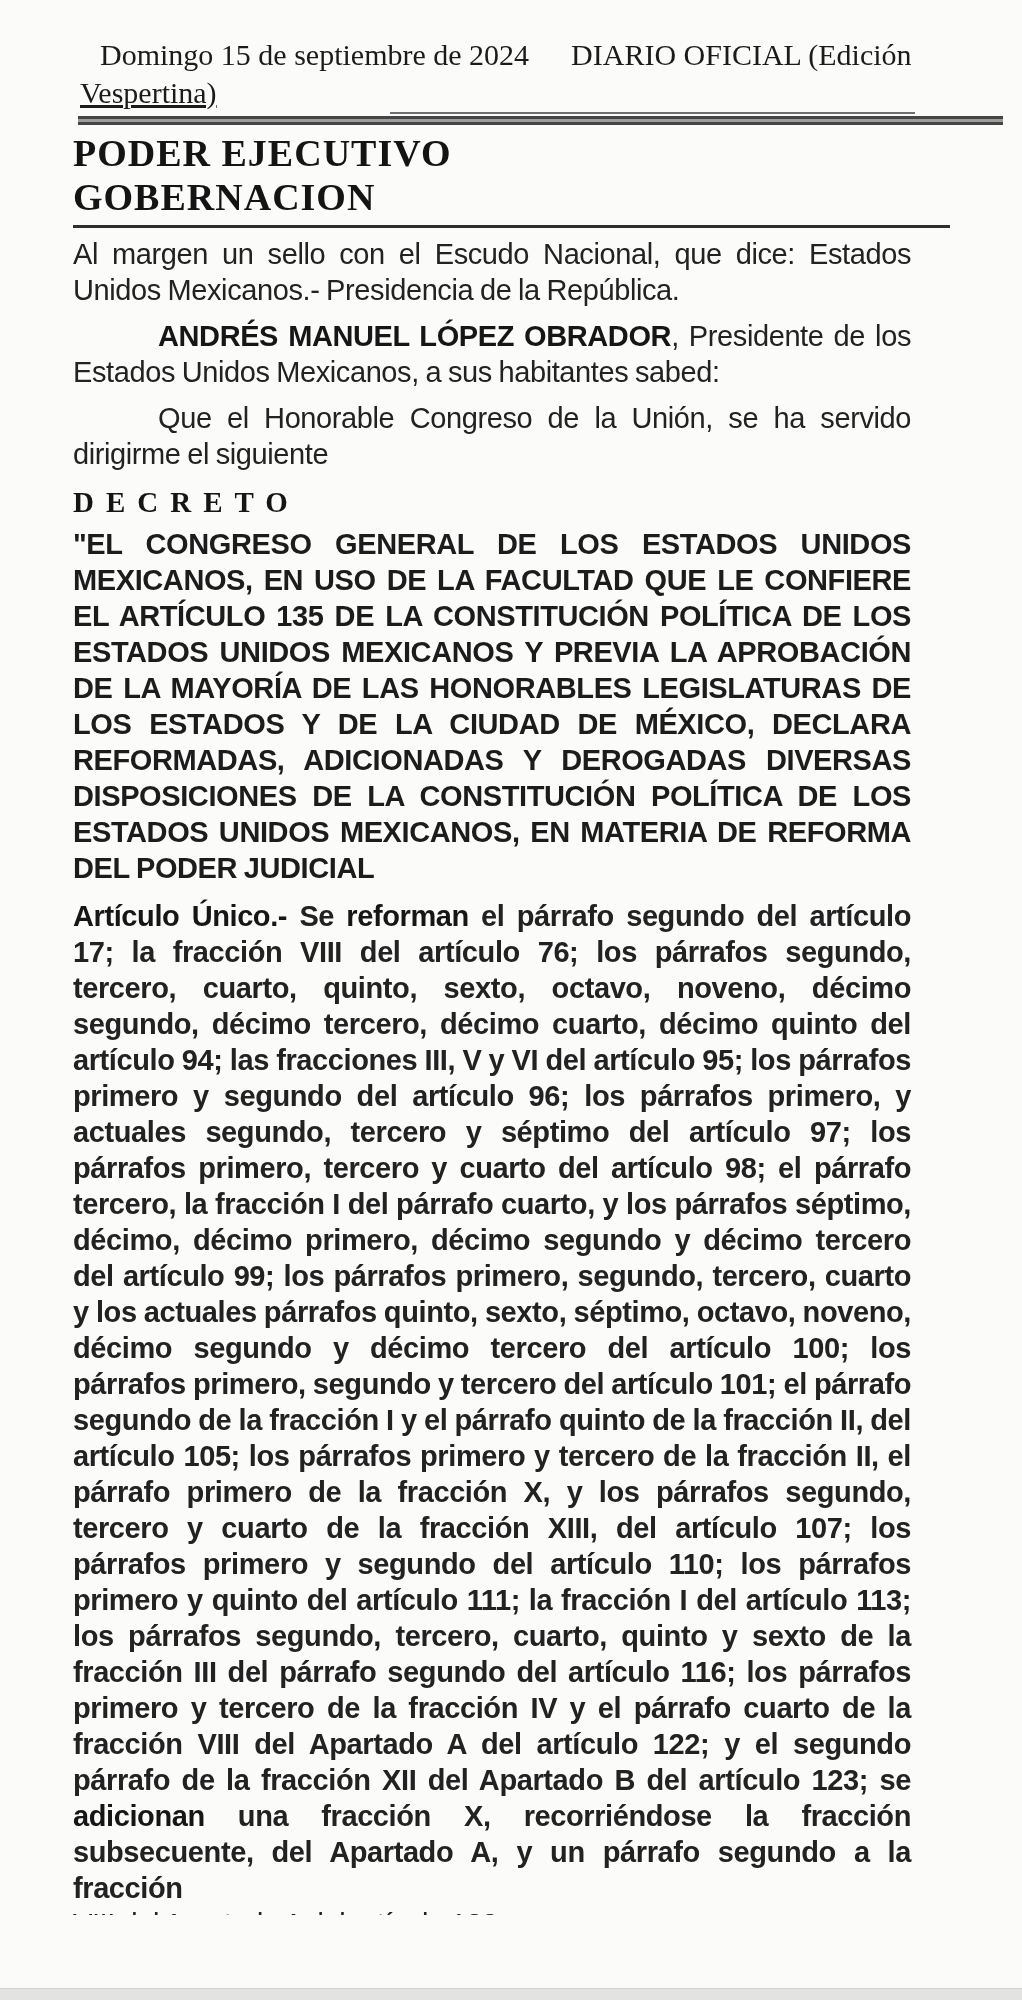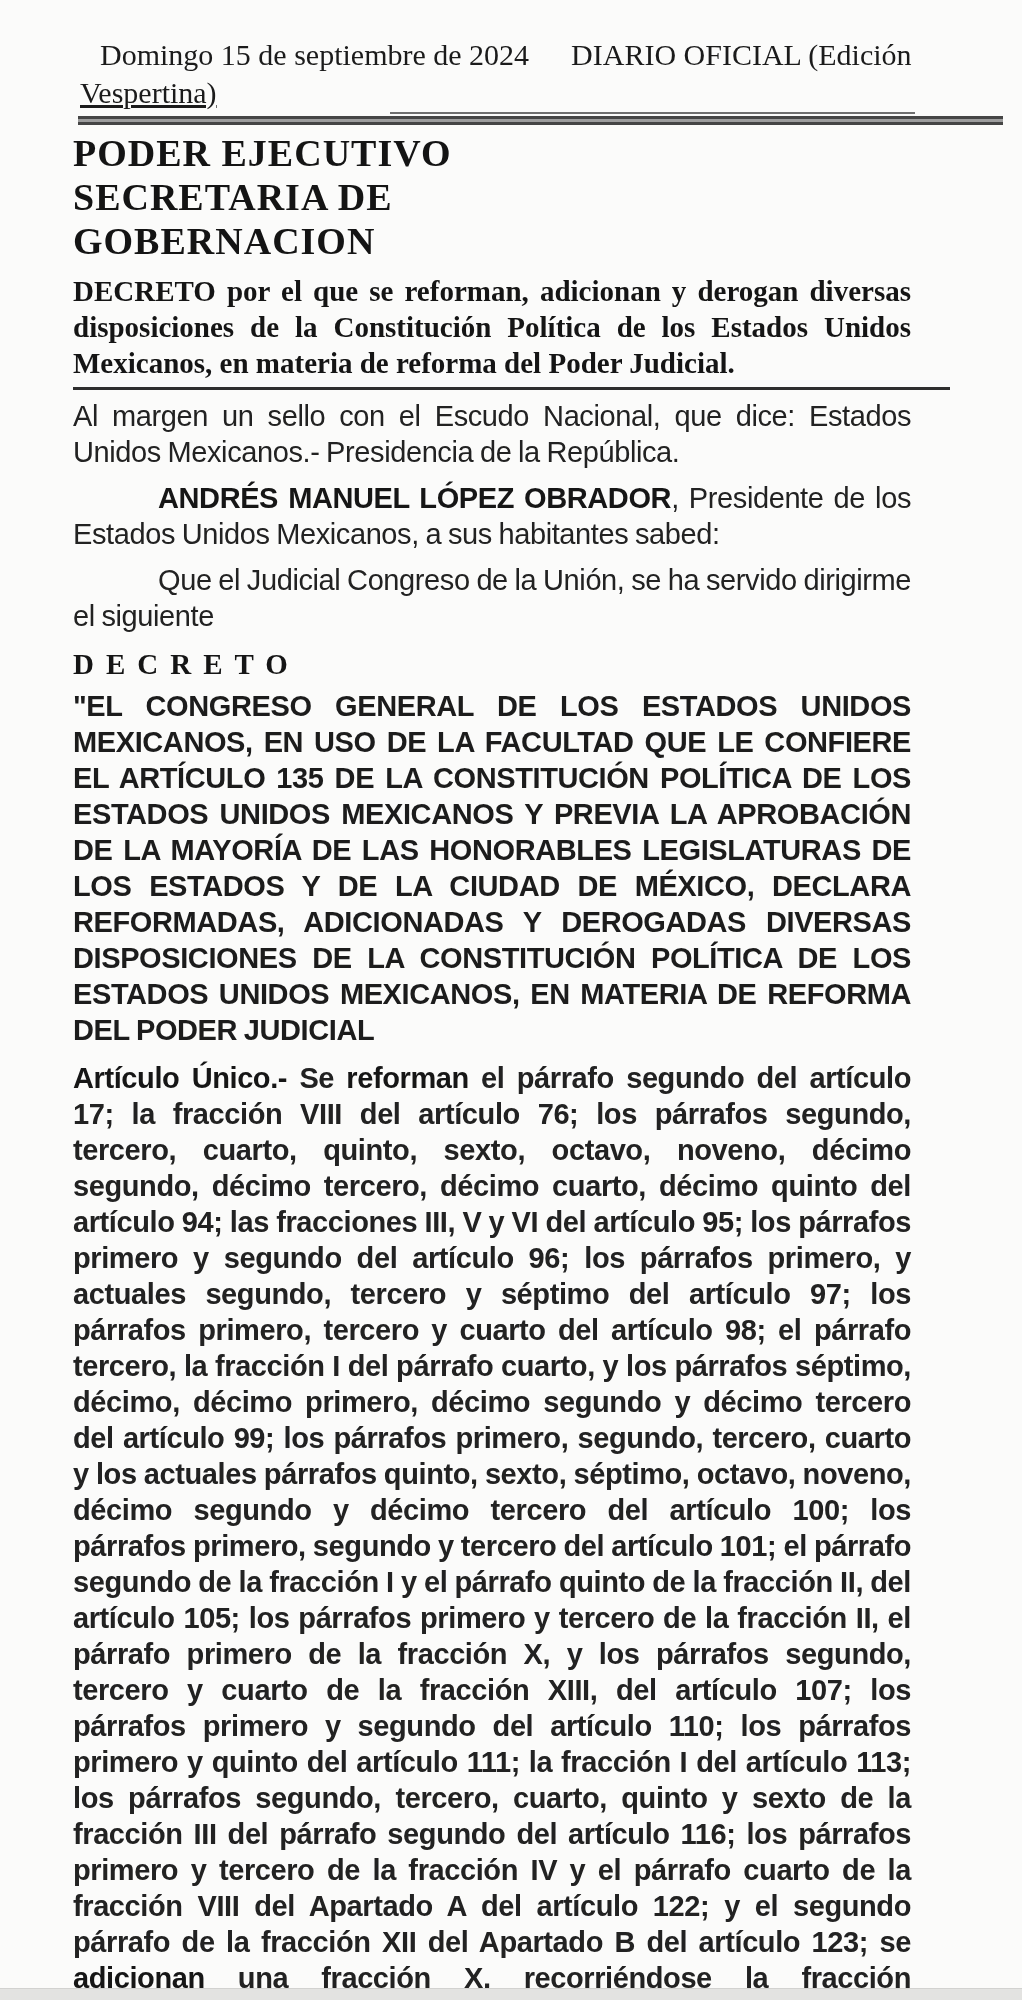--- a/index.html
+++ b/index.html
@@ -93,32 +93,30 @@
     </div>
     <div class="line2">
       <span>Vespertina)</span>
     </div>
   </div>
   <div class="thin-underline"></div>
   <div class="separator-bar"></div>
 
   <div class="agency">
     <div>PODER EJECUTIVO</div>
-    <div>SECRETARIA DE</div>
     <div>GOBERNACION</div>
   </div>
 
-  <div class="summary">DECRETO por el que se reforman, adicionan y derogan diversas disposiciones de la Constitución Política de los Estados Unidos Mexicanos, en materia de reforma del Poder Judicial.</div>
   <div class="summary-rule"></div>
 
   <div class="sans seal">Al margen un sello con el Escudo Nacional, que dice: Estados Unidos Mexicanos.- Presidencia de la República.</div>
 
   <div class="sans president"><b>ANDRÉS MANUEL LÓPEZ OBRADOR</b><span>, Presidente de los Estados Unidos Mexicanos, a sus habitantes sabed:</span></div>
 
-  <div class="sans servitude">Que el Judicial Congreso de la Unión, se ha servido dirigirme el siguiente</div>
+  <div class="sans servitude">Que el Honorable Congreso de la Unión, se ha servido dirigirme el siguiente</div>
 
   <div class="decreto-heading">DECRETO</div>
 
   <div class="sans declaration">"EL CONGRESO GENERAL DE LOS ESTADOS UNIDOS MEXICANOS, EN USO DE LA FACULTAD QUE LE CONFIERE EL ARTÍCULO 135 DE LA CONSTITUCIÓN POLÍTICA DE LOS ESTADOS UNIDOS MEXICANOS Y PREVIA LA APROBACIÓN DE LA MAYORÍA DE LAS HONORABLES LEGISLATURAS DE LOS ESTADOS Y DE LA CIUDAD DE MÉXICO, DECLARA REFORMADAS, ADICIONADAS Y DEROGADAS DIVERSAS DISPOSICIONES DE LA CONSTITUCIÓN POLÍTICA DE LOS ESTADOS UNIDOS MEXICANOS, EN MATERIA DE REFORMA DEL PODER JUDICIAL</div>
 
   <div class="sans article"><b>Artículo Único.-</b><span> Se </span><b>reforman</b><span> el párrafo segundo del artículo 17; la fracción VIII del artículo 76; los párrafos segundo, tercero, cuarto, quinto, sexto, octavo, noveno, décimo segundo, décimo tercero, décimo cuarto, décimo quinto del artículo 94; las fracciones III, V y VI del artículo 95; los párrafos primero y segundo del artículo 96; los párrafos primero, y actuales segundo, tercero y séptimo del artículo 97; los párrafos primero, tercero y cuarto del artículo 98; el párrafo tercero, la fracción I del párrafo cuarto, y los párrafos séptimo, décimo, décimo primero, décimo segundo y décimo tercero del artículo 99; los párrafos primero, segundo, tercero, cuarto y los actuales párrafos quinto, sexto, séptimo, octavo, noveno, décimo segundo y décimo tercero del artículo 100; los párrafos primero, segundo y tercero del artículo 101; el párrafo segundo de la fracción I y el párrafo quinto de la fracción II, del artículo 105; los párrafos primero y tercero de la fracción II, el párrafo primero de la fracción X, y los párrafos segundo, tercero y cuarto de la fracción XIII, del artículo 107; los párrafos primero y segundo del artículo 110; los párrafos primero y quinto del artículo 111; la fracción I del artículo 113; los párrafos segundo, tercero, cuarto, quinto y sexto de la fracción III del párrafo segundo del artículo 116; los párrafos primero y tercero de la fracción IV y el párrafo cuarto de la fracción VIII del Apartado A del artículo 122; y el segundo párrafo de la fracción XII del Apartado B del artículo 123; se </span><b>adicionan</b><span> una fracción X, recorriéndose la fracción subsecuente, del Apartado A, y un párrafo segundo a la fracción</span></div>
 
   <div class="sans clipped-line">VIII del Apartado A del artículo 122;</div>
 
 </div>

